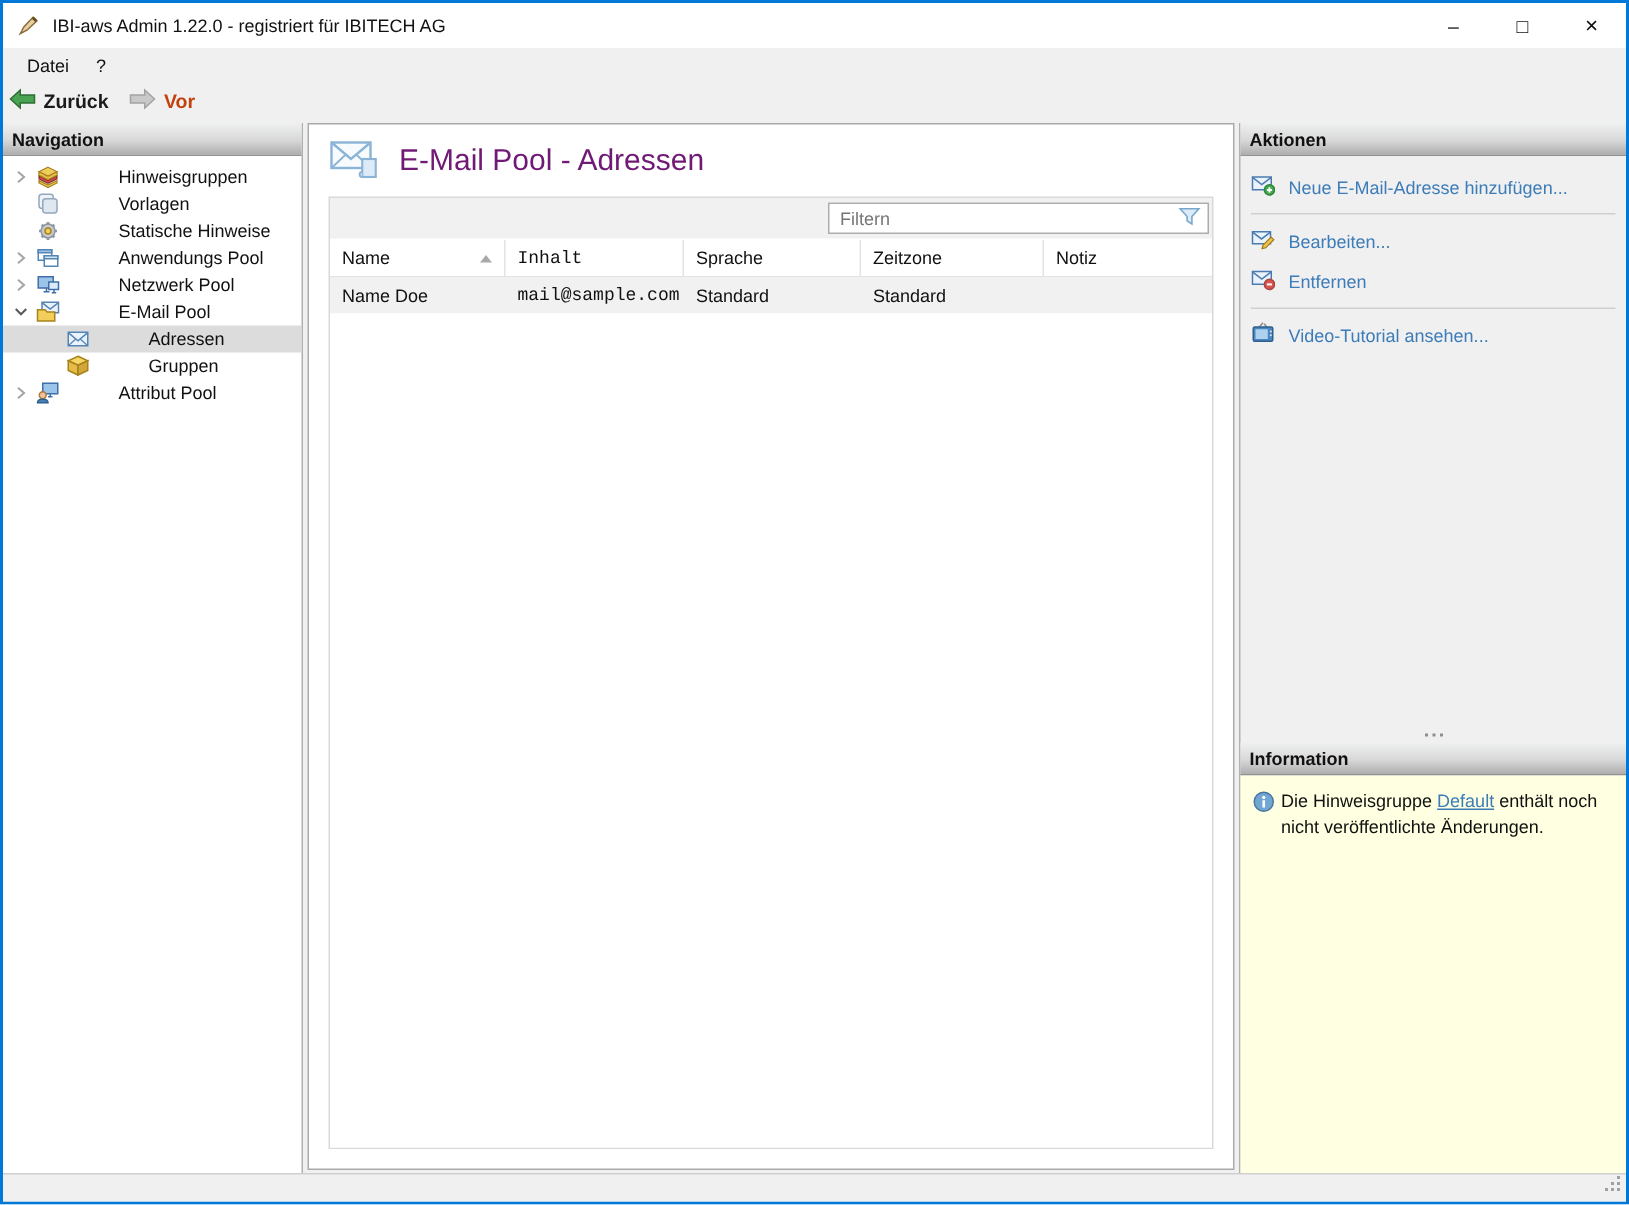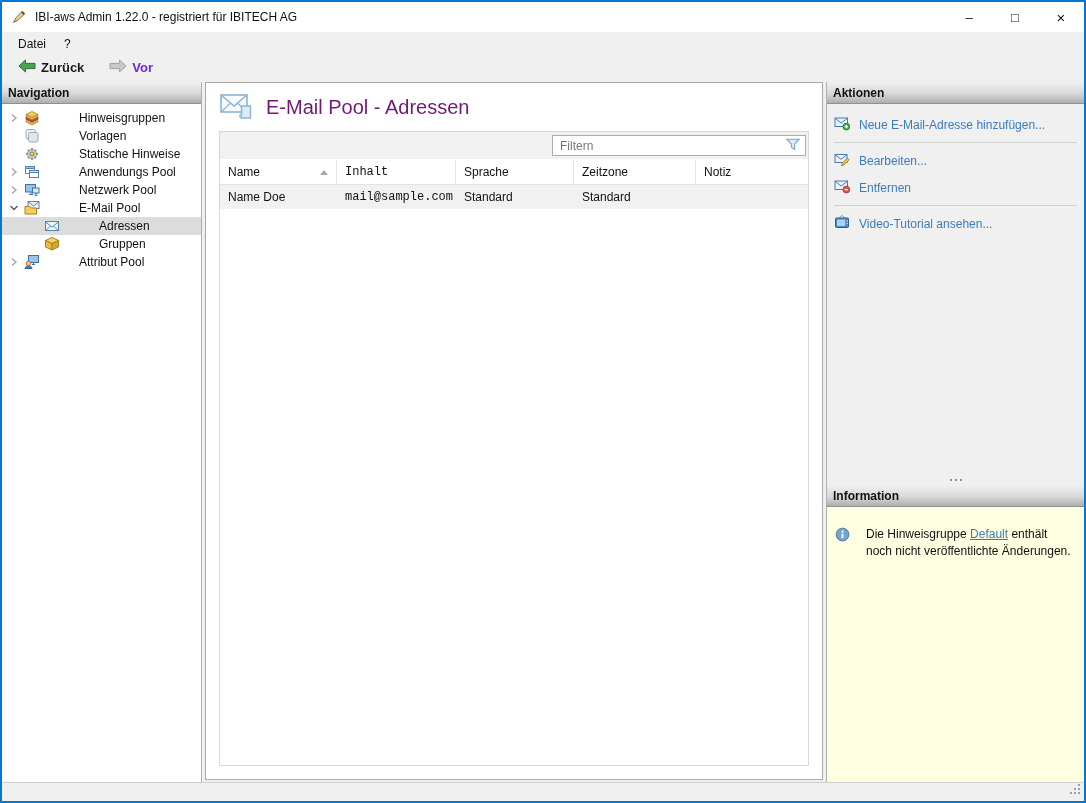--- a/index.html
+++ b/index.html
@@ -14,23 +14,23 @@
   .win-title { margin-left:8px; flex:1; white-space:nowrap; font-size:12px; }
   .win-controls { display:flex; height:100%; }
   .wc { width:46px; height:100%; display:flex; align-items:center; justify-content:center; font-size:13px; color:#111; cursor:default; }
   .wc.close { font-size:15px; }
 
   
   .menubar { height:23px; background:#f0f0f0; display:flex; align-items:flex-end; padding-left:7px; }
   .menu-item { padding:3px 9px 4px; font-size:12px; }
 
   
-  .toolbar { height:25px; background:#f0f0f0; display:flex; align-items:center; padding-left:16px; gap:25px; }
+  .toolbar { height:25px; background:#f0f0f0; display:flex; align-items:center; padding-left:4px; gap:14px; }
   .tb-btn { display:flex; align-items:center; gap:5px; font-weight:700; font-size:13px; color:#1a1a1a; }
-  .tb-btn.disabled { color:#6d28d9; }
+  .tb-btn.disabled { color:#c2410c; }
 
   
   .content { flex:1; display:flex; padding-top:2px; min-height:0; }
 
   .panel-header { height:22px; flex:0 0 auto; display:flex; align-items:center; padding-left:6px; font-weight:700; font-size:12px;
                   background:linear-gradient(#eff0f0 0%, #d8d8d8 55%, #aeaeae 100%); border-bottom:1px solid #919191; }
 
   
   .nav-panel { width:200px; background:#fff; border-right:1px solid #b0b0b0; display:flex; flex-direction:column; flex:0 0 auto; }
   .tree { padding-top:5px; }
@@ -64,21 +64,21 @@
 
   
   .right-panel { width:258px; flex:0 0 auto; border-left:1px solid #b0b0b0; display:flex; flex-direction:column; background:#f0f0f0; }
   .actions-list { padding-top:7px; }
   .action-item { display:flex; align-items:center; gap:9px; padding:4px 4px 4px 7px; color:#3c7cb8; font-size:12px; cursor:pointer; white-space:nowrap; }
   .action-item .alabel { overflow:hidden; text-overflow:ellipsis; }
   .action-sep { border-top:1px solid #cfcfcf; margin:4px 7px; }
   .actions-fill { flex:1; }
   .splitter { height:11px; flex:0 0 auto; display:flex; align-items:center; justify-content:center; gap:3px; cursor:row-resize; }
   .splitter i { width:2px; height:2px; background:#8f8f8f; display:block; }
-  .info-box { flex:1; background:#ffffe1; padding:19px 8px; display:flex; gap:16px; align-items:flex-start; }
+  .info-box { flex:1; background:#ffffe1; padding:9px 8px; display:flex; gap:4px; align-items:flex-start; }
   .info-icon { flex:0 0 auto; margin-top:1px; }
   .info-text { font-size:12px; line-height:1.45; color:#111; }
   .info-link { color:#3c7cb8; text-decoration:underline; cursor:pointer; }
 
   
   .statusbar { height:19px; flex:0 0 auto; background:#f0f0f0; border-top:1px solid #cfcfcf; position:relative; }
   .grip { position:absolute; right:3px; bottom:3px; }
 </style>
 </head>
 <body>

